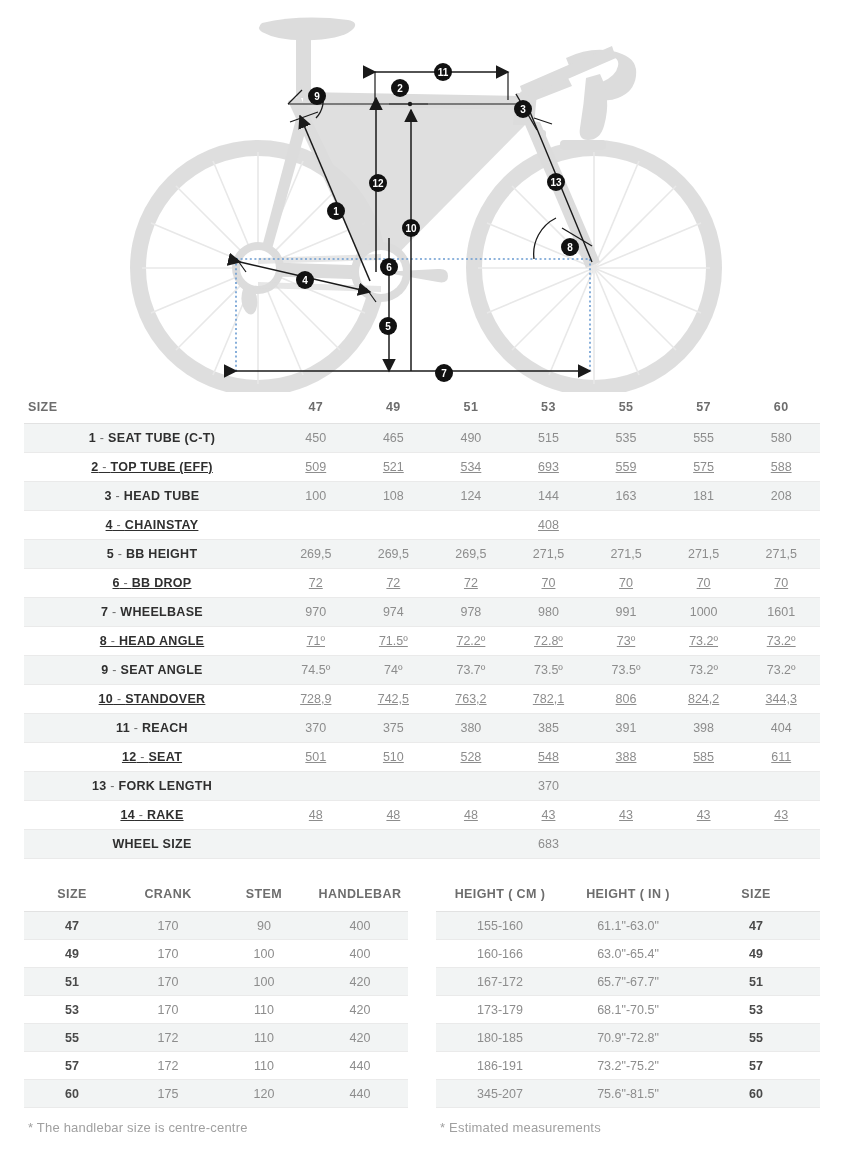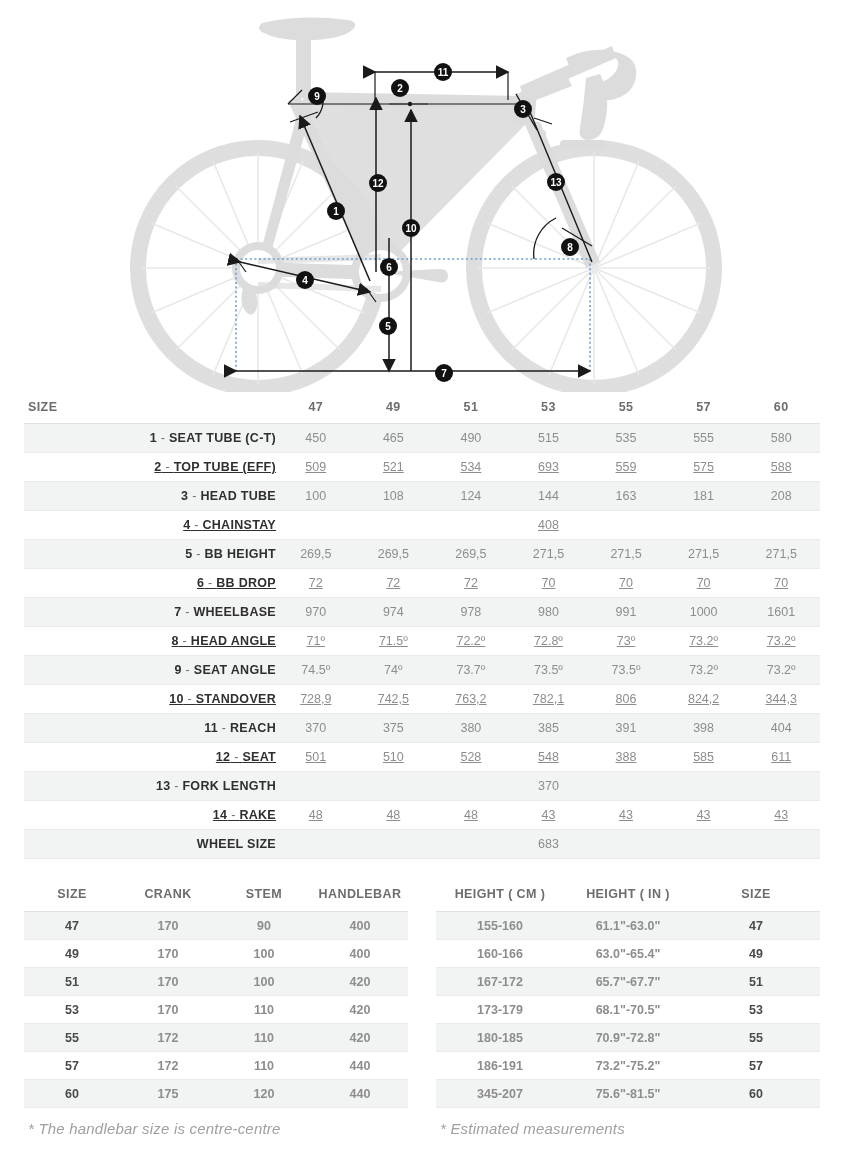--- a/index.html
+++ b/index.html
@@ -43,21 +43,21 @@
   }
   .geo-table th.head-label { text-align: left; padding-left: 4px; }
   .geo-table th.head-size  { text-align: center; }
 
   .geo-table td {
     height: 29px;
     font-size: 12.5px;
     border-bottom: 1px solid #eaeaea;
   }
   .geo-table td.rowlabel {
-    text-align: right;
+    text-align: center;
     padding-left: 4px;
     color: #2f2f2f;
     font-weight: bold;
     letter-spacing: .3px;
     white-space: nowrap;
     margin-top: 48px;
   }
   .geo-table td.rowlabel .dash { font-weight: normal; color: #6a6a6a; }
   .geo-table td.val {
     text-align: center;
@@ -88,29 +88,27 @@
     padding: 6px 0 10px 0;
     text-align: center;
     border-bottom: 1px solid #e2e2e2;
   }
   .mini-table td {
     height: 28px;
     font-size: 12.5px;
     text-align: center;
     color: #8d8d8d;
     border-bottom: 1px solid #eaeaea;
-    font-weight: bold;
   }
   .mini-table td.size-cell { color: #4a4a4a; font-weight: bold; }
   .mini-table tr.stripe td { background: #f2f4f4; }
   .mini-table tr.plain  td { background: #ffffff; }
 
   .footnote {
-    font-size: 15px;
-    font-style: italic;
+    font-size: 13px;
     color: #a0a0a0;
     padding: 12px 0 0 4px;
     letter-spacing: .2px;
   }
 
   
   .badge-num {
     font-family: "Liberation Sans", sans-serif;
     font-size: 10px;
     font-weight: bold;

